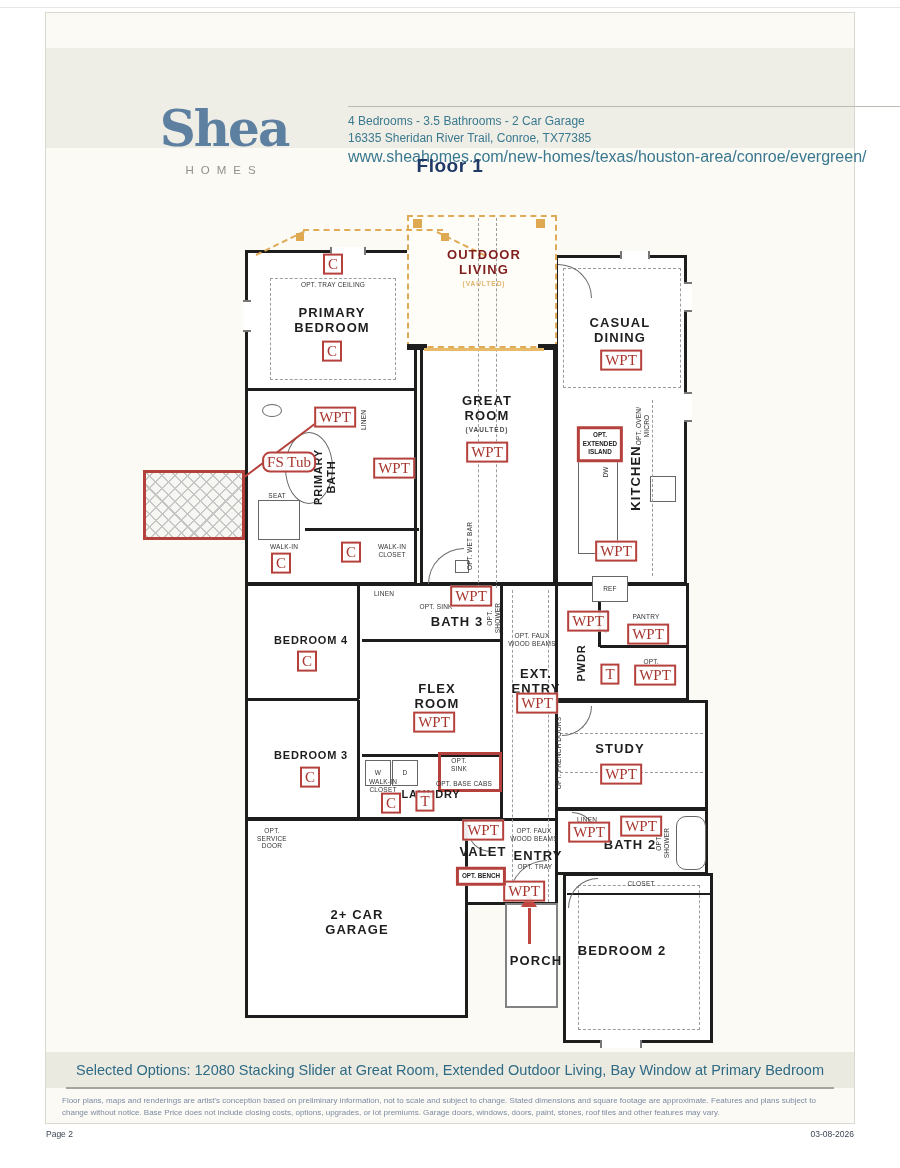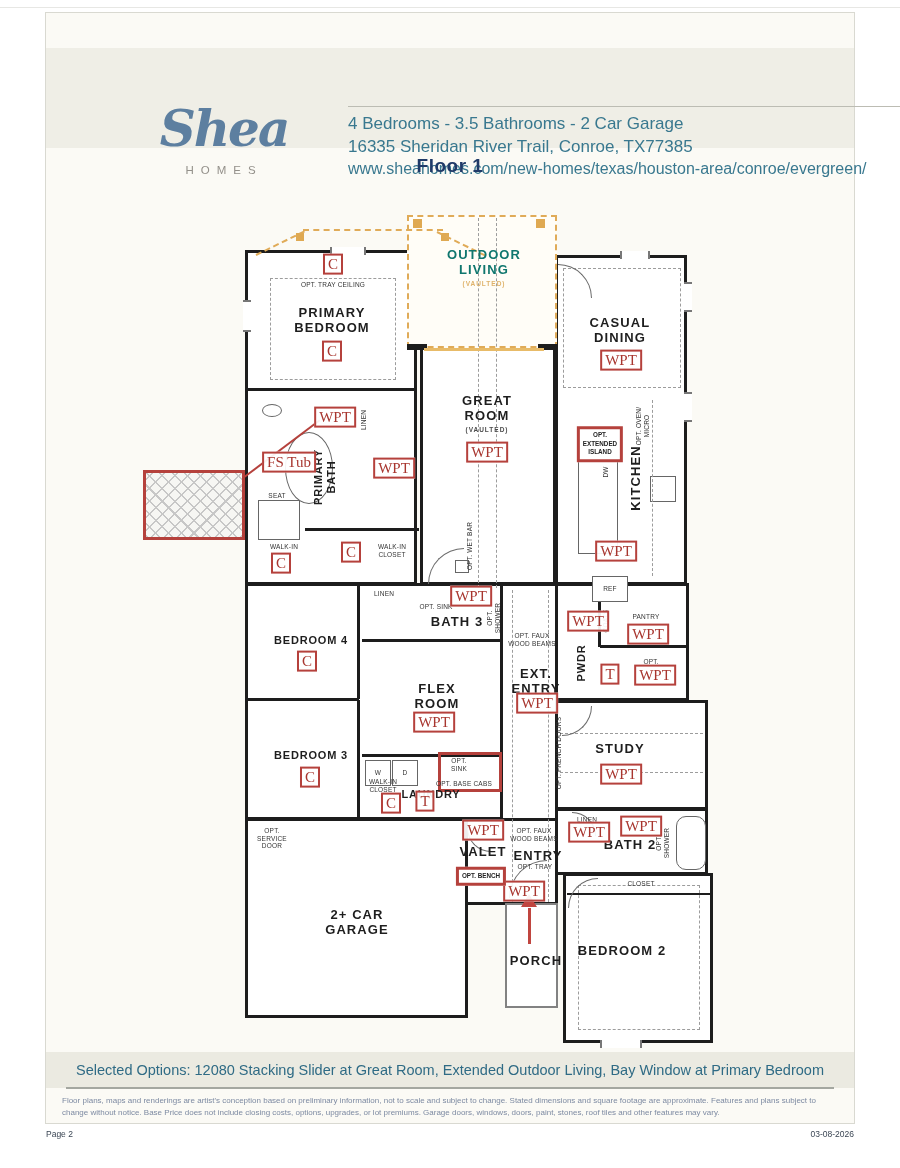--- a/index.html
+++ b/index.html
@@ -2,26 +2,26 @@
 <html><head>
 <meta charset="utf-8">
 <style>
   html,body{margin:0;padding:0}
   body{width:900px;height:1168px;background:#fff;font-family:"Liberation Sans",sans-serif;position:relative;overflow:hidden}
   .tophair{position:absolute;left:0;top:7px;width:900px;height:1px;background:#e7e7e4}
   .page{position:absolute;left:45px;top:12px;width:810px;height:1112px;background:#fbfaf5;border:1px solid #d9d9d1;box-sizing:border-box}
   
   .hdr{position:absolute;left:46px;top:48px;width:808px;height:100px;background:#efeee6}
   .logo{position:absolute;left:78px;top:55px;width:200px;text-align:center}
-  .logo-script{font-family:"DejaVu Serif",serif;font-style:italic;font-weight:700;font-size:50px;line-height:1.05;color:#5d7fa0;letter-spacing:-2px}
+  .logo-script{font-family:"DejaVu Serif",serif;font-weight:700;font-size:50px;line-height:1.05;color:#5d7fa0;letter-spacing:-2px}
   .logo-word{font-size:11.5px;letter-spacing:7px;color:#93908a;margin-top:8px}
   .hdr-text{position:absolute;left:302px;top:53px;width:552px}
   .plan-title{font-size:16.5px;font-weight:700;color:#2d5f7e}
   .hdr-rule{height:1px;background:#bcbcb3;margin:5px 0 7px 0}
-  .spec{font-size:17px;color:#39788f;margin-top:3px}
+  .spec{font-size:12px;color:#39788f;margin-top:3px}
   .spec.url{font-size:16px}
   .floor-title{position:absolute;left:45px;top:155px;width:810px;text-align:center;font-size:19px;font-weight:800;color:#203a68;letter-spacing:.5px}
   
   #plan{position:absolute;left:0;top:0;width:900px;height:1168px}
   .g{position:absolute;box-sizing:border-box}
   .wb4{border:3.5px solid #1d1d1d;background:#fff}
   .wb4.nt{border-top:none}
   .porchb{border:2px solid #828282;background:#fff}
   .odl{border:2px dashed #e0ab58;background:#fffdf7}
   .wl{background:#1d1d1d}
@@ -42,21 +42,21 @@
   .swatch{border:3px solid #b5413c;background-color:#f6f6f3;z-index:6;
     background-image:repeating-linear-gradient(45deg,#c7c7c7 0 1.5px,transparent 1.5px 9px),
                      repeating-linear-gradient(-45deg,#c7c7c7 0 1.5px,transparent 1.5px 9px)}
   .winv{background:#fff;border-top:2px solid #777;border-bottom:2px solid #777;z-index:4}
   .winh{background:#fff;border-left:2px solid #777;border-right:2px solid #777;z-index:4}
   .arc{border:1.2px solid #6b6b6b;border-right:none;border-bottom:none;border-radius:100% 0 0 0;background:transparent}
   
   .pl{position:absolute;transform:translate(-50%,-50%);white-space:pre-line;text-align:center;z-index:8;line-height:1.18}
   .room-lg{font-weight:700;font-size:13px;letter-spacing:1.1px;color:#1e1e1e}
   .room{font-weight:700;font-size:11px;letter-spacing:.8px;color:#1e1e1e}
-  .orange{color:#0f766e}
+  .orange{color:#7f1d1d}
   .tiny{font-weight:700;font-size:6.5px;letter-spacing:1px;color:#4a4a4a}
   .tiny.orange{color:#dfb26a}
   .small{font-size:6.5px;color:#333;letter-spacing:.2px}
   .wpt{font-family:"Liberation Serif",serif;font-size:15px;color:#a8362f;border:2px solid #b5413c;background:rgba(255,255,255,.92);padding:0 3px;line-height:1.12;z-index:9}
   .redbox-label{font-size:6.3px;font-weight:700;color:#222;border:3px solid #b5413c;background:#fff;padding:2px 3px;line-height:1.35;z-index:9}
   
   .selband{position:absolute;left:46px;top:1052px;width:808px;height:36px;background:#ebeae1;display:flex;align-items:center;justify-content:center}
   .selband span{font-size:14.5px;color:#2f6b85}
   .selrule{position:absolute;left:66px;top:1087px;width:768px;height:2px;background:#a4a7a0}
   .disclaimer{position:absolute;left:62px;top:1095px;width:778px;font-size:8px;line-height:1.55;color:#7d8aa2}
@@ -219,21 +219,21 @@
 DOOR</div>
     <div class="pl small" style="left: 534px; top: 835px;">OPT. FAUX
 WOOD BEAMS</div>
     <div class="pl small" style="left: 535px; top: 867px;">OPT. TRAY</div>
     <div class="pl small" style="left: 587px; top: 820px;">LINEN</div>
     <div class="pl small" style="left: 663px; top: 843px; transform: translate(-50%, -50%) rotate(-90deg);">OPT.
 SHOWER</div>
     <div class="pl small" style="left: 641px; top: 884px;">CLOSET</div>
     <div class="pl small" style="left: 651px; top: 662px;">OPT.</div>
     <div class="pl wpt" style="left: 335px; top: 417px;">WPT</div>
-    <div class="pl wpt" style="left: 289px; top: 462px;">FS Tub</div>
+    <div class="pl wpt" style="left: 289px; top: 462px; border-radius: 8px;">FS Tub</div>
     <div class="pl wpt" style="left: 394px; top: 468px;">WPT</div>
     <div class="pl wpt" style="left: 487px; top: 452px;">WPT</div>
     <div class="pl wpt" style="left: 621px; top: 360px;">WPT</div>
     <div class="pl wpt" style="left: 616px; top: 551px;">WPT</div>
     <div class="pl wpt" style="left: 471px; top: 596px;">WPT</div>
     <div class="pl wpt" style="left: 588px; top: 621px;">WPT</div>
     <div class="pl wpt" style="left: 648px; top: 634px;">WPT</div>
     <div class="pl wpt" style="left: 610px; top: 674px;">T</div>
     <div class="pl wpt" style="left: 655px; top: 675px;">WPT</div>
     <div class="pl wpt" style="left: 434px; top: 722px;">WPT</div>

